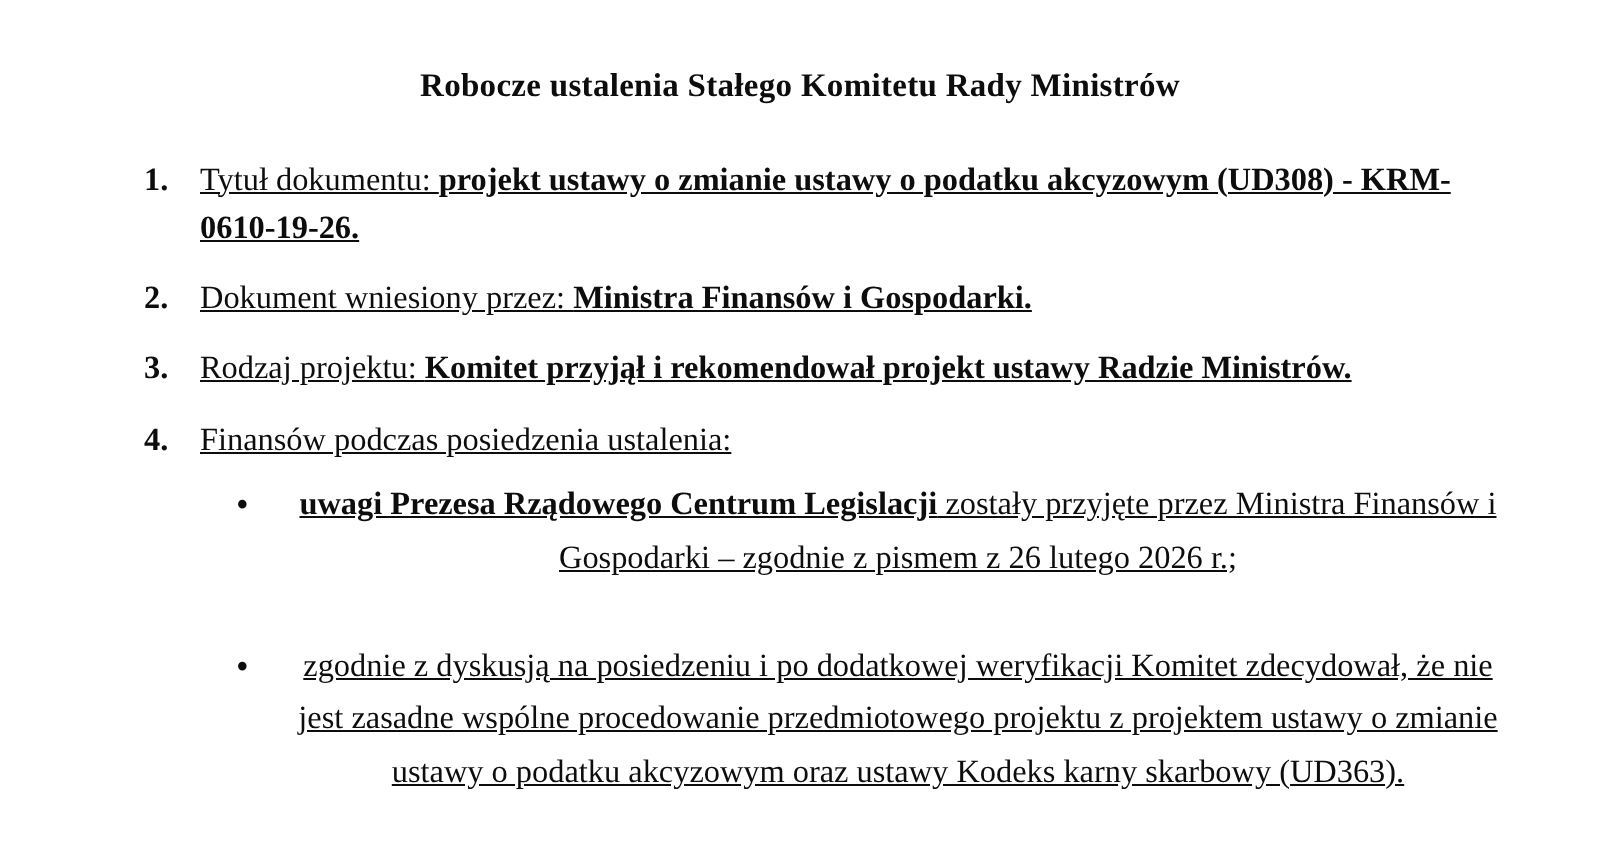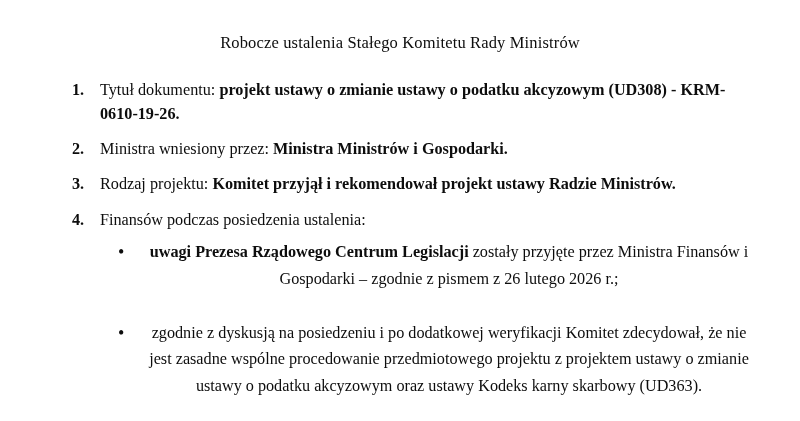--- a/index.html
+++ b/index.html
@@ -16,21 +16,21 @@
   }
   .page {
     position: relative;
     width: 800px;
     height: 421px;
     box-sizing: border-box;
     padding: 30px 44px 10px 44px;
   }
   .doc-title {
     text-align: center;
-    font-weight: normal;
+    font-weight: bold;
     font-size: 16.5px;
     line-height: 1.55;
     letter-spacing: 0.15px;
   }
   .doc-title .line2 {
     display: block;
     margin-top: 2px;
   }
   ol.main-list {
     list-style: none;
@@ -38,20 +38,21 @@
     padding: 0;
     counter-reset: item;
   }
   ol.main-list > li {
     position: relative;
     padding-left: 56px;
     margin-bottom: 10.5px;
     font-size: 16.2px;
     line-height: 1.52;
     text-align: left;
+    text-decoration: underline;
   }
   ol.main-list > li::before {
     counter-increment: item;
     content: counter(item) ".";
     position: absolute;
     left: 28px;
     top: 0;
     font-weight: bold;
     font-size: 16.2px;
   }
@@ -93,21 +94,21 @@
     <span>Robocze ustalenia Stałego Komitetu Rady Ministrów</span>
   </div>
 
   <ol class="main-list">
 
     <li>
       <span>Tytuł dokumentu: </span><span class="bold">projekt ustawy o zmianie ustawy o podatku akcyzowym (UD308) - KRM-0610-19-26.</span>
     </li>
 
     <li>
-      <span>Ministra wniesiony przez: </span><span class="bold">Ministra Ministrów i Gospodarki.</span>
+      <span>Dokument wniesiony przez: </span><span class="bold">Ministra Finansów i Gospodarki.</span>
     </li>
 
     <li>
       <span>Rodzaj projektu: </span><span class="bold">Komitet przyjął i rekomendował projekt ustawy Radzie Ministrów.</span>
     </li>
 
     <li>
       <span>Finansów podczas posiedzenia ustalenia:</span>
       <ul class="sub-list">
         <li>

